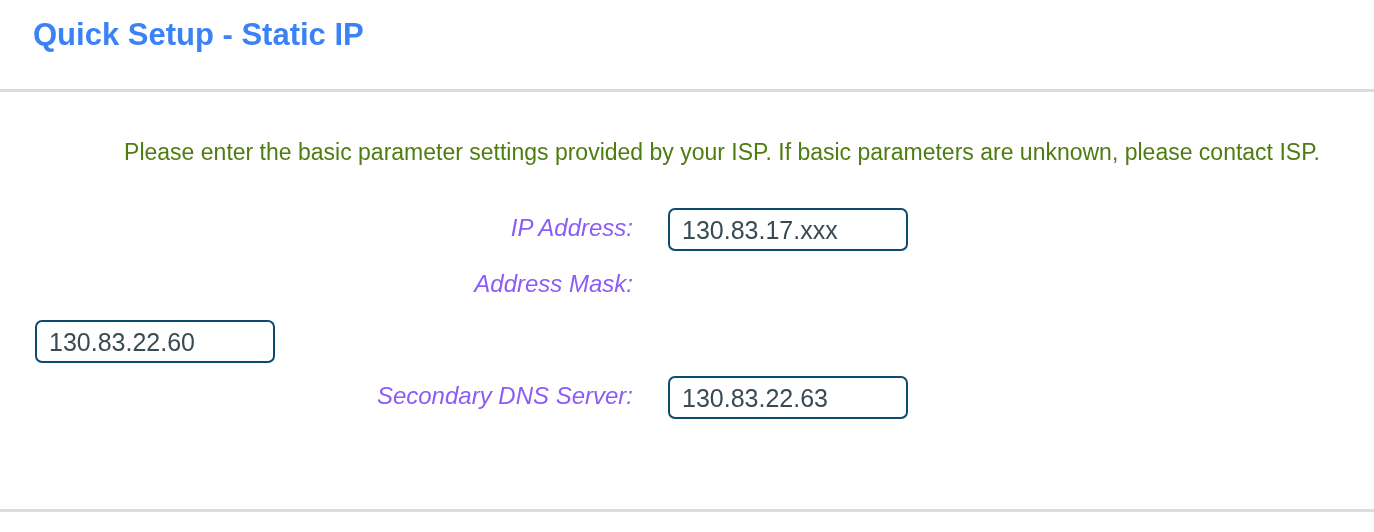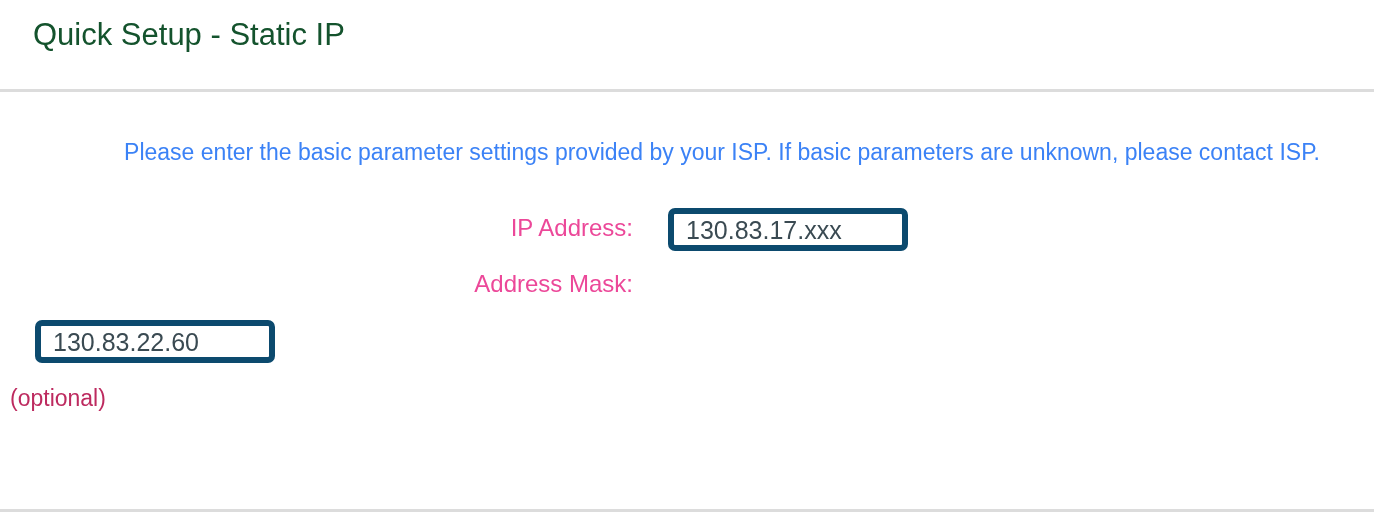--- a/index.html
+++ b/index.html
@@ -14,70 +14,71 @@
     color: #3a4a52;
     position: relative;
     overflow: hidden;
   }
   .page-title {
     position: absolute;
     left: 33px;
     top: 17px;
     margin: 0;
     font-size: 31px;
-    font-weight: 400;
-    color: #14532d;
+    font-weight: 700;
+    color: #3b82f6;
     white-space: nowrap;
   }
   .divider {
     position: absolute;
     left: 0;
     width: 100%;
     height: 3px;
     background: #dcdcdc;
   }
   .divider-top { top: 89px; }
   .divider-bottom { top: 509px; }
   .instruction {
     position: absolute;
     top: 139px;
     left: 70px;
     right: 0;
     margin: 0;
     text-align: center;
     font-size: 23px;
-    color: #3b82f6;
+    color: #4d7c0f;
     white-space: nowrap;
   }
   .setup-form {
     position: absolute;
     top: 208px;
     left: 0;
     right: 0;
   }
   .form-row {
     display: flex;
     align-items: flex-start;
     height: 43px;
     margin-bottom: 13px;
   }
   .field-label {
     width: 633px;
     text-align: right;
     font-size: 24px;
-    color: #ec4899;
+    color: #8b5cf6;
     padding-top: 6px;
     white-space: nowrap;
+    font-style: italic;
   }
   .field-input {
     margin-left: 35px;
     width: 240px;
     height: 43px;
     box-sizing: border-box;
-    border: 6px solid #0c4a6e;
+    border: 2px solid #0c4a6e;
     border-radius: 7px;
     background: #ffffff;
     font-family: "Liberation Sans", sans-serif;
     font-size: 25px;
     color: #3a4a52;
     padding: 1px 8px 0 12px;
     outline: none;
   }
   .optional-note {
     margin-left: 10px;
@@ -106,18 +107,19 @@
   <div class="form-row">
     <label class="field-label">Address Mask:</label>
   </div>
 
 
   <div class="form-row">
     <input type="text" class="field-input" value="130.83.22.60" style="">
   </div>
 
   <div class="form-row">
-    <span class="optional-note">(optional)</span>
+    <label class="field-label">Secondary DNS Server:</label>
+    <input type="text" class="field-input" value="130.83.22.63" style="">
   </div>
 
 </form>
 
 <div class="divider divider-bottom"></div>
 
 </body></html>

